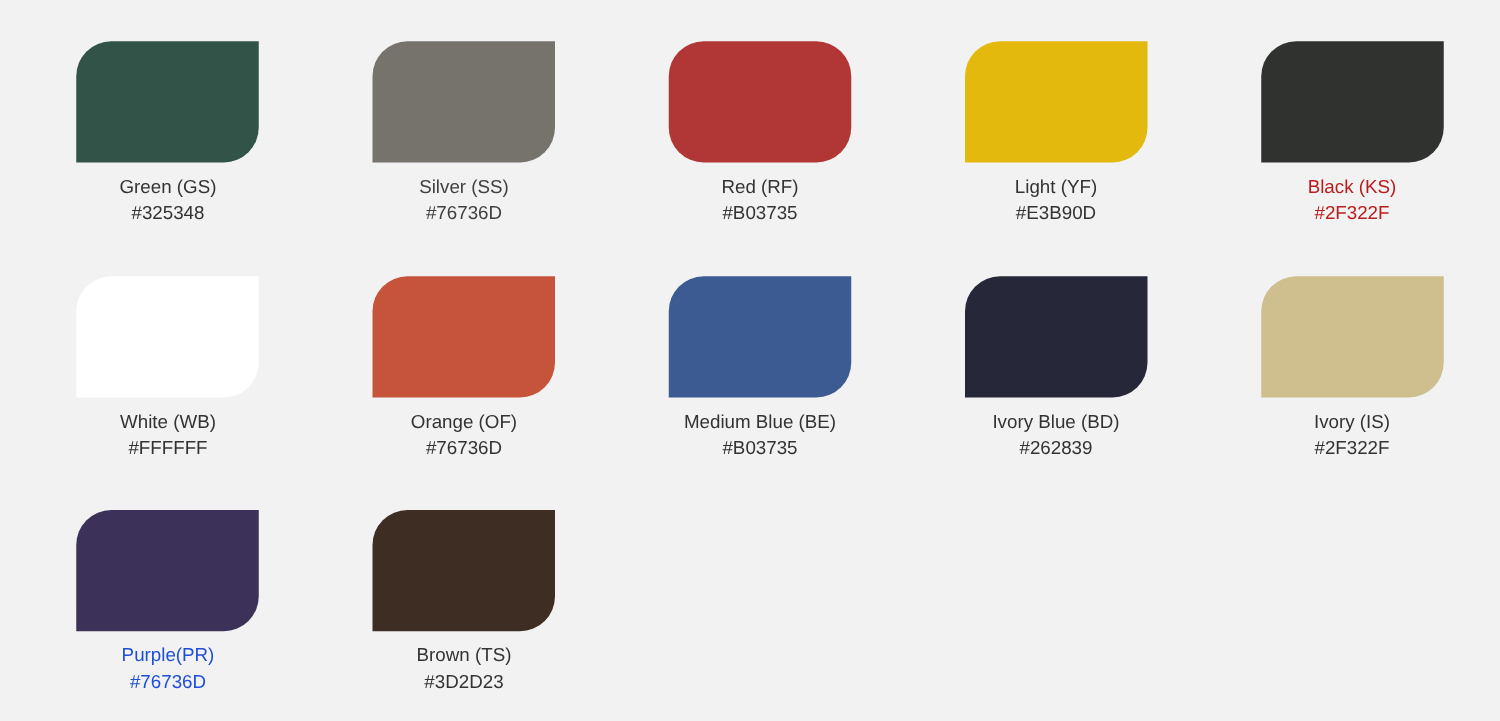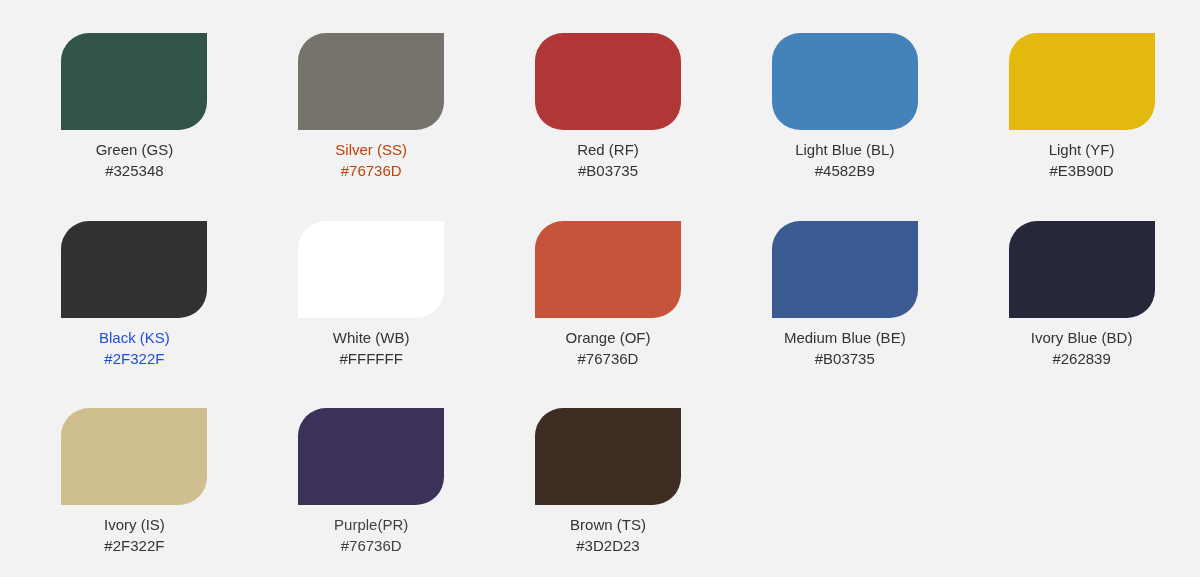--- a/index.html
+++ b/index.html
@@ -75,49 +75,42 @@
 <div class="palette-grid">
     <div class="swatch-cell">
       <div class="swatch-chip" style="background: rgb(50, 83, 72);"></div>
       <div class="swatch-caption" style="color: rgb(51, 51, 51);">
         <span class="swatch-name">Green (GS)</span>
         <span class="swatch-hex">#325348</span>
       </div>
     </div>
     <div class="swatch-cell">
       <div class="swatch-chip" style="background: rgb(118, 115, 109);"></div>
-      <div class="swatch-caption" style="color: #c2410c;">
+      <div class="swatch-caption" style="color: #404040;">
         <span class="swatch-name">Silver (SS)</span>
         <span class="swatch-hex">#76736D</span>
       </div>
     </div>
     <div class="swatch-cell">
       <div class="swatch-chip all-round" style="background: rgb(176, 55, 53);"></div>
       <div class="swatch-caption" style="color: rgb(51, 51, 51);">
         <span class="swatch-name">Red (RF)</span>
         <span class="swatch-hex">#B03735</span>
       </div>
     </div>
     <div class="swatch-cell">
-      <div class="swatch-chip all-round" style="background: rgb(69, 130, 185);"></div>
-      <div class="swatch-caption" style="color: rgb(51, 51, 51);">
-        <span class="swatch-name">Light Blue (BL)</span>
-        <span class="swatch-hex">#4582B9</span>
-      </div>
-    </div>
-    <div class="swatch-cell">
       <div class="swatch-chip" style="background: rgb(227, 185, 13);"></div>
       <div class="swatch-caption" style="color: rgb(51, 51, 51);">
         <span class="swatch-name">Light (YF)</span>
         <span class="swatch-hex">#E3B90D</span>
       </div>
     </div>
     <div class="swatch-cell">
       <div class="swatch-chip" style="background: rgb(47, 50, 47);"></div>
-      <div class="swatch-caption" style="color: #1d4ed8;">
+      <div class="swatch-caption" style="color: #b91c1c;">
         <span class="swatch-name">Black (KS)</span>
         <span class="swatch-hex">#2F322F</span>
       </div>
     </div>
     <div class="swatch-cell">
       <div class="swatch-chip" style="background: rgb(255, 255, 255);"></div>
       <div class="swatch-caption" style="color: rgb(51, 51, 51);">
         <span class="swatch-name">White (WB)</span>
         <span class="swatch-hex">#FFFFFF</span>
       </div>
@@ -145,21 +138,21 @@
     </div>
     <div class="swatch-cell">
       <div class="swatch-chip" style="background: rgb(207, 190, 142);"></div>
       <div class="swatch-caption" style="color: rgb(51, 51, 51);">
         <span class="swatch-name">Ivory (IS)</span>
         <span class="swatch-hex">#2F322F</span>
       </div>
     </div>
     <div class="swatch-cell">
       <div class="swatch-chip" style="background: rgb(60, 49, 89);"></div>
-      <div class="swatch-caption" style="color: #404040;">
+      <div class="swatch-caption" style="color: #1d4ed8;">
         <span class="swatch-name">Purple(PR)</span>
         <span class="swatch-hex">#76736D</span>
       </div>
     </div>
     <div class="swatch-cell">
       <div class="swatch-chip" style="background: rgb(61, 45, 35);"></div>
       <div class="swatch-caption" style="color: rgb(51, 51, 51);">
         <span class="swatch-name">Brown (TS)</span>
         <span class="swatch-hex">#3D2D23</span>
       </div>

